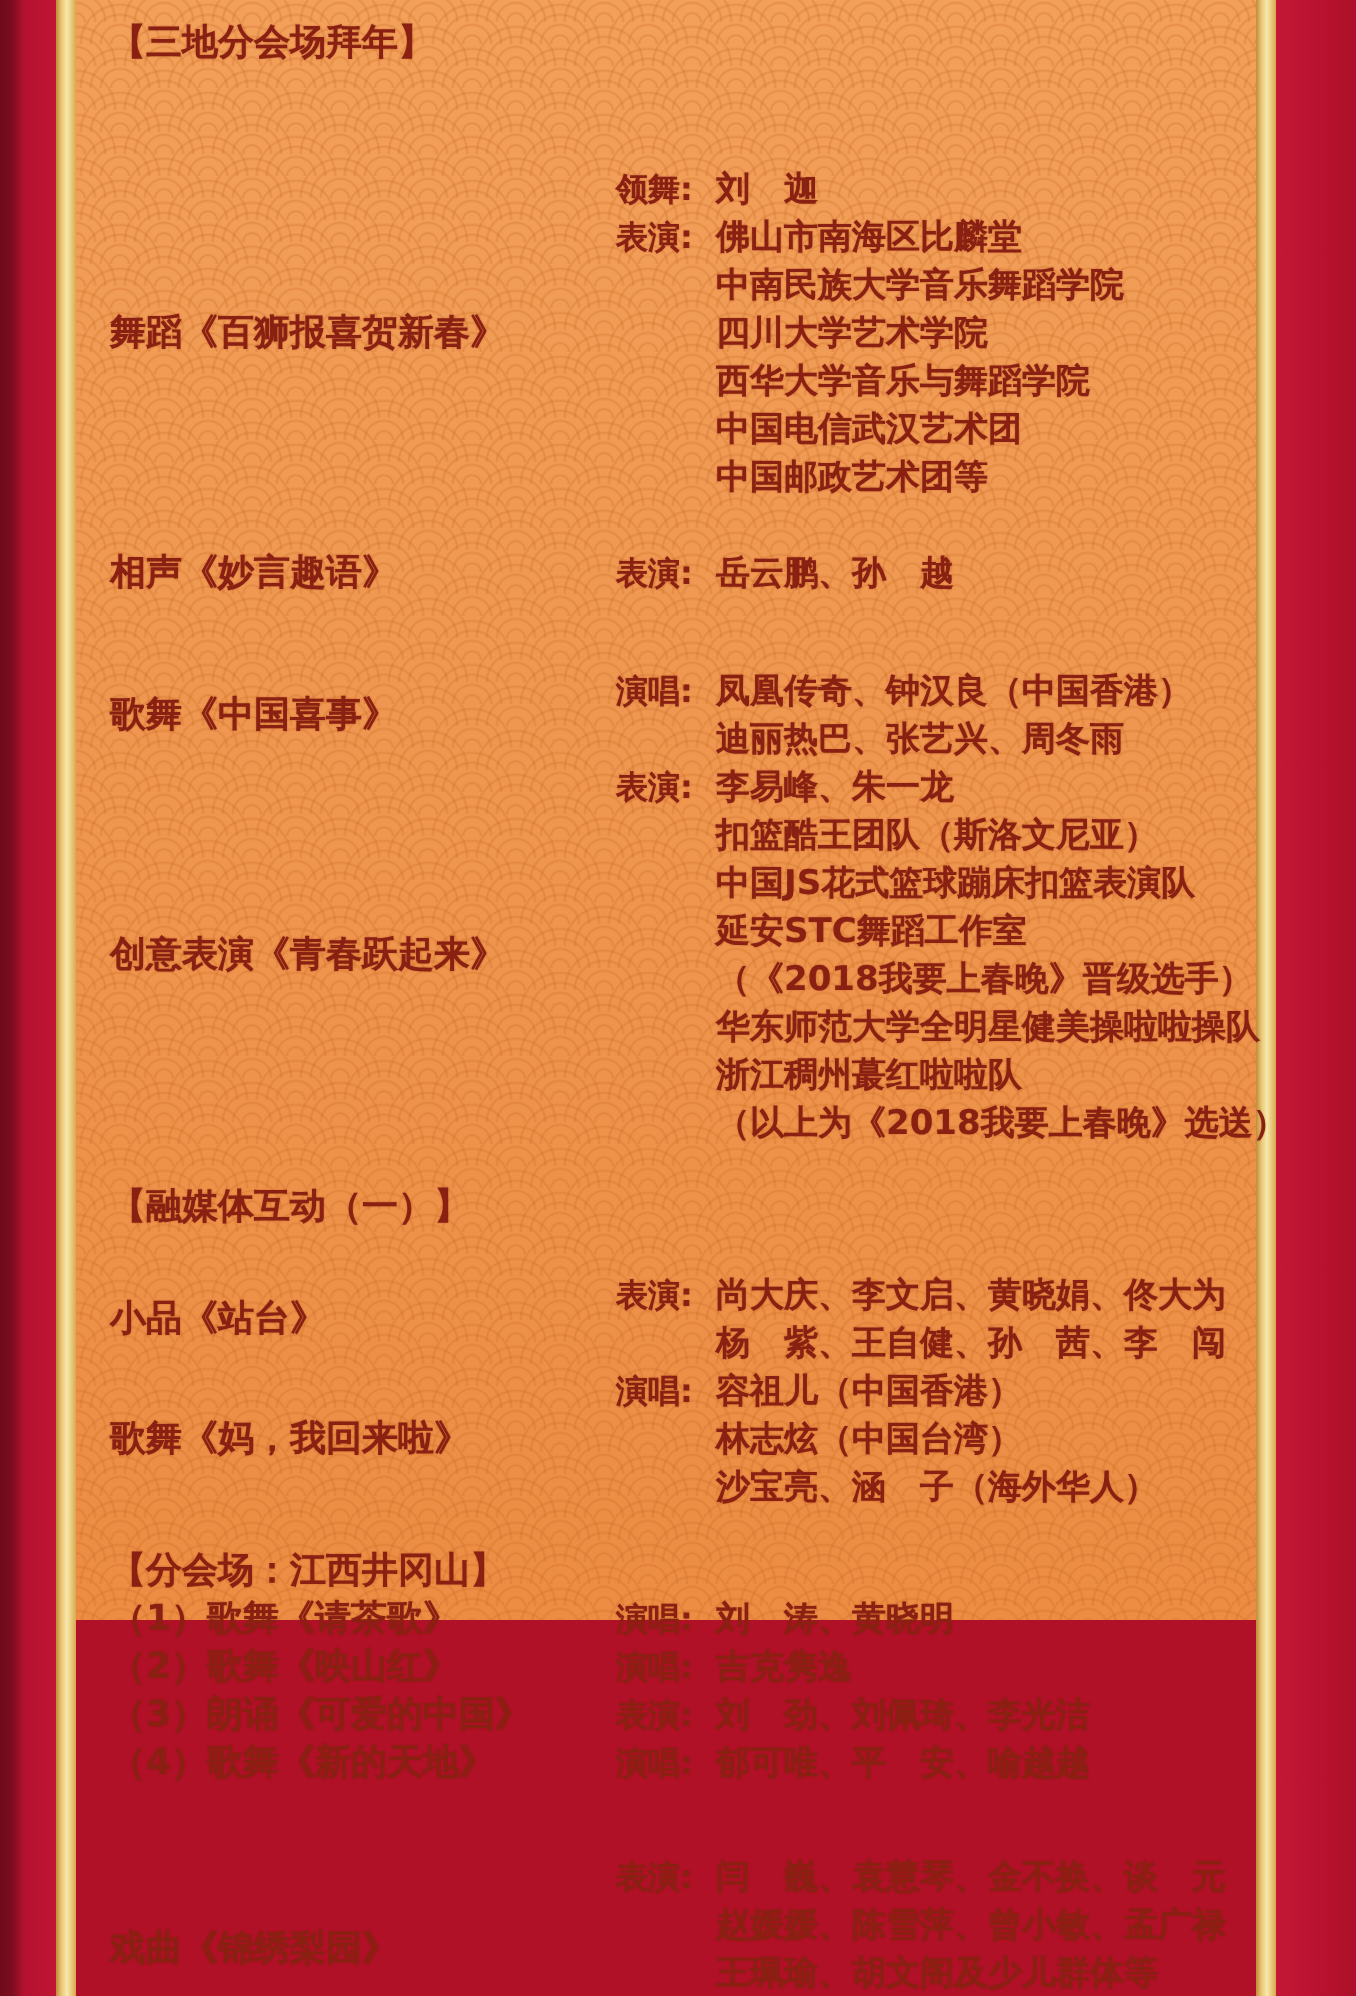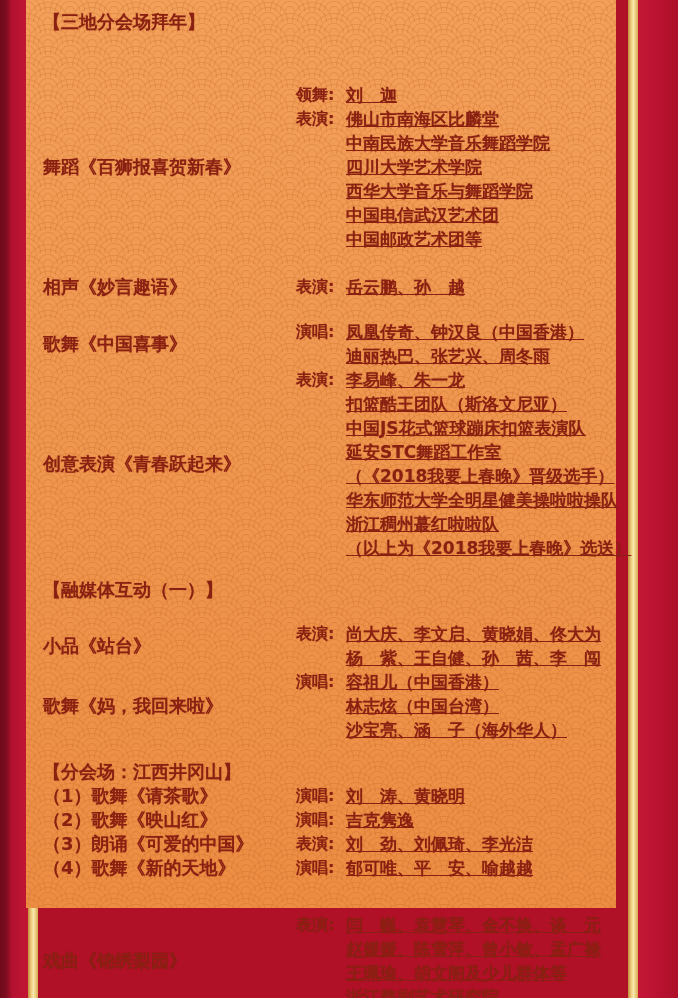--- a/index.html
+++ b/index.html
@@ -14,21 +14,21 @@
   .red-left{position:absolute;left:0;top:0;width:28px;height:100%;
     background:linear-gradient(90deg,#6f0b1c 0px,#7b0d1f 6px,#b41130 12px,#c11533 28px);}
   .red-right{position:absolute;right:0;top:0;width:40px;height:100%;
     background:linear-gradient(90deg,#c51736 0%,#b81230 55%,#ad0f28 100%);}
   
   .gold{position:absolute;top:0;width:10px;height:100%;
     background:linear-gradient(90deg,#c08c38 0%,#ecca7c 30%,#f8e9ab 55%,#d8a94e 100%);}
   .gold.left{left:28px;}
   .gold.right{right:40px;}
   
-  .panel{position:absolute;left:26px;top:0;width:590px;height:908px;
+  .panel{position:absolute;left:38px;top:0;width:590px;height:810px;
     background-image:
       radial-gradient(circle at 22px 22px, transparent 18.6px, rgba(198,103,33,.30) 19.6px, transparent 20.6px),
       radial-gradient(circle at 22px 22px, transparent 13.6px, rgba(198,103,33,.30) 14.6px, transparent 15.6px),
       radial-gradient(circle at 22px 22px, transparent 8.6px,  rgba(198,103,33,.30) 9.6px,  transparent 10.6px),
       radial-gradient(circle at 22px 22px, transparent 3.4px,  rgba(198,103,33,.30) 4.4px,  transparent 5.4px),
       radial-gradient(circle at 22px 22px, transparent 18.6px, rgba(198,103,33,.30) 19.6px, transparent 20.6px),
       radial-gradient(circle at 22px 22px, transparent 13.6px, rgba(198,103,33,.30) 14.6px, transparent 15.6px),
       radial-gradient(circle at 22px 22px, transparent 8.6px,  rgba(198,103,33,.30) 9.6px,  transparent 10.6px),
       radial-gradient(circle at 22px 22px, transparent 3.4px,  rgba(198,103,33,.30) 4.4px,  transparent 5.4px),
       linear-gradient(180deg,#f3a05b 0%,#ef9750 45%,#ed8d44 100%);
@@ -39,23 +39,23 @@
   .content{position:absolute;left:0;top:0;width:100%;height:100%;
     box-sizing:border-box;padding:10px 6px 0 17px;
     font-size:18px;line-height:24px;
     text-shadow:0 0 1px rgba(120,25,10,.35);}
   .hdr{white-space:nowrap;}
   .item{display:flex;align-items:center;}
   .t{width:253px;flex:none;white-space:nowrap;}
   .c{flex:1;min-width:0;}
   .g{display:flex;align-items:flex-start;}
   .l{width:50px;flex:none;font-size:16px;line-height:24px;}
-  .ls{flex:1;min-width:0;text-decoration:underline;}
+  .ls{flex:1;min-width:0;}
   .ln{white-space:nowrap;font-size:17px;line-height:24px;}
-  .mt49{margin-top:49px}.mt24{margin-top:24px}.mt21{margin-top:21px}
+  .mt49{margin-top:49px}.mt24{margin-top:24px}.mt21{margin-top:35px}
   .mt20{margin-top:20px}.mt2{margin-top:18px}.mt33{margin-top:33px}.mt0{margin-top:0}
 </style>
 </head>
 <body>
 
 <div class="stage">
   <div class="red-left"></div>
   <div class="red-right"></div>
   <div class="gold left"></div>
   <div class="gold right"></div>

